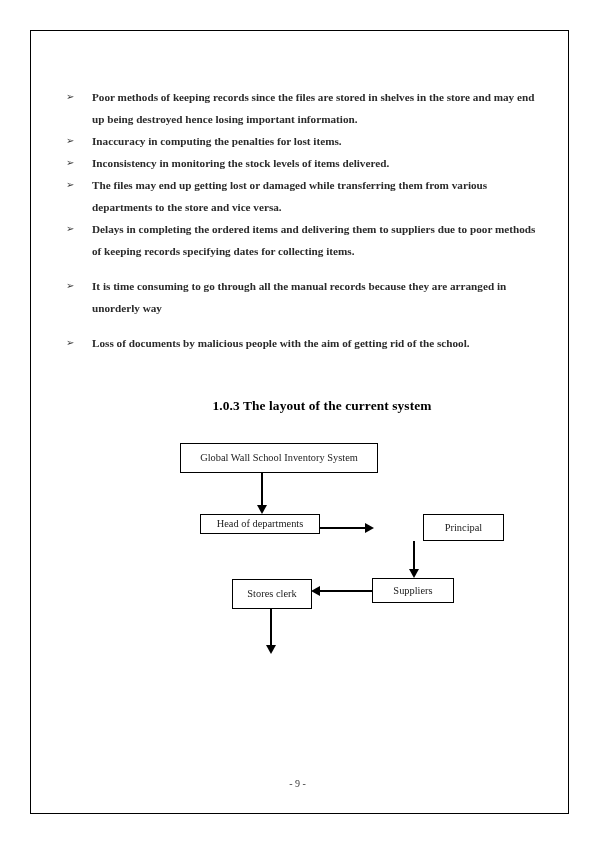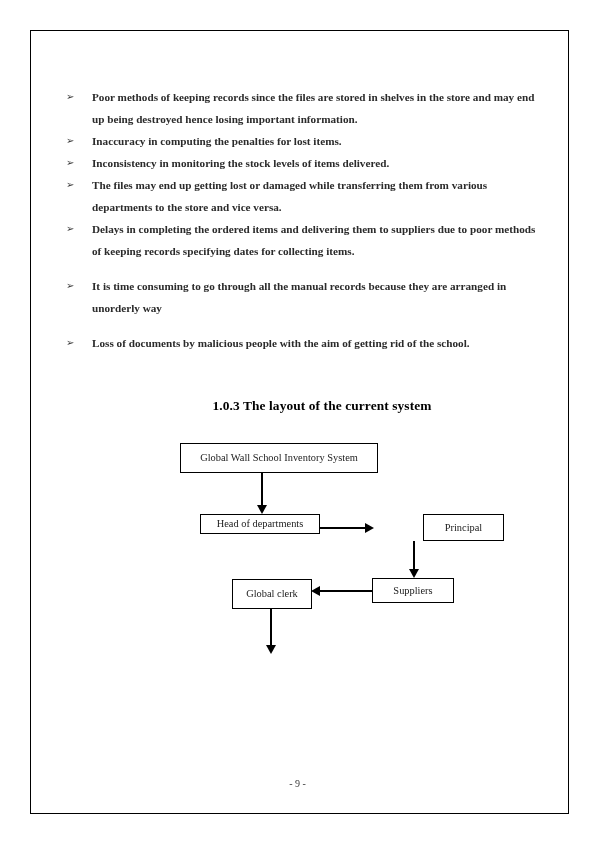--- a/index.html
+++ b/index.html
@@ -233,21 +233,21 @@
       <div class="head-right a2-head"></div>
 
       <div class="node node-principal">
         <span>Principal</span>
       </div>
 
       <div class="arrow-v a3-shaft"></div>
       <div class="head-down a3-head"></div>
 
       <div class="node node-clerk">
-        <span>Global clerk</span>
+        <span>Stores clerk</span>
       </div>
 
       <div class="arrow-h a4-shaft"></div>
       <div class="head-left a4-head"></div>
 
       <div class="node node-suppliers">
         <span>Suppliers</span>
       </div>
 
       <div class="arrow-v a5-shaft"></div>

